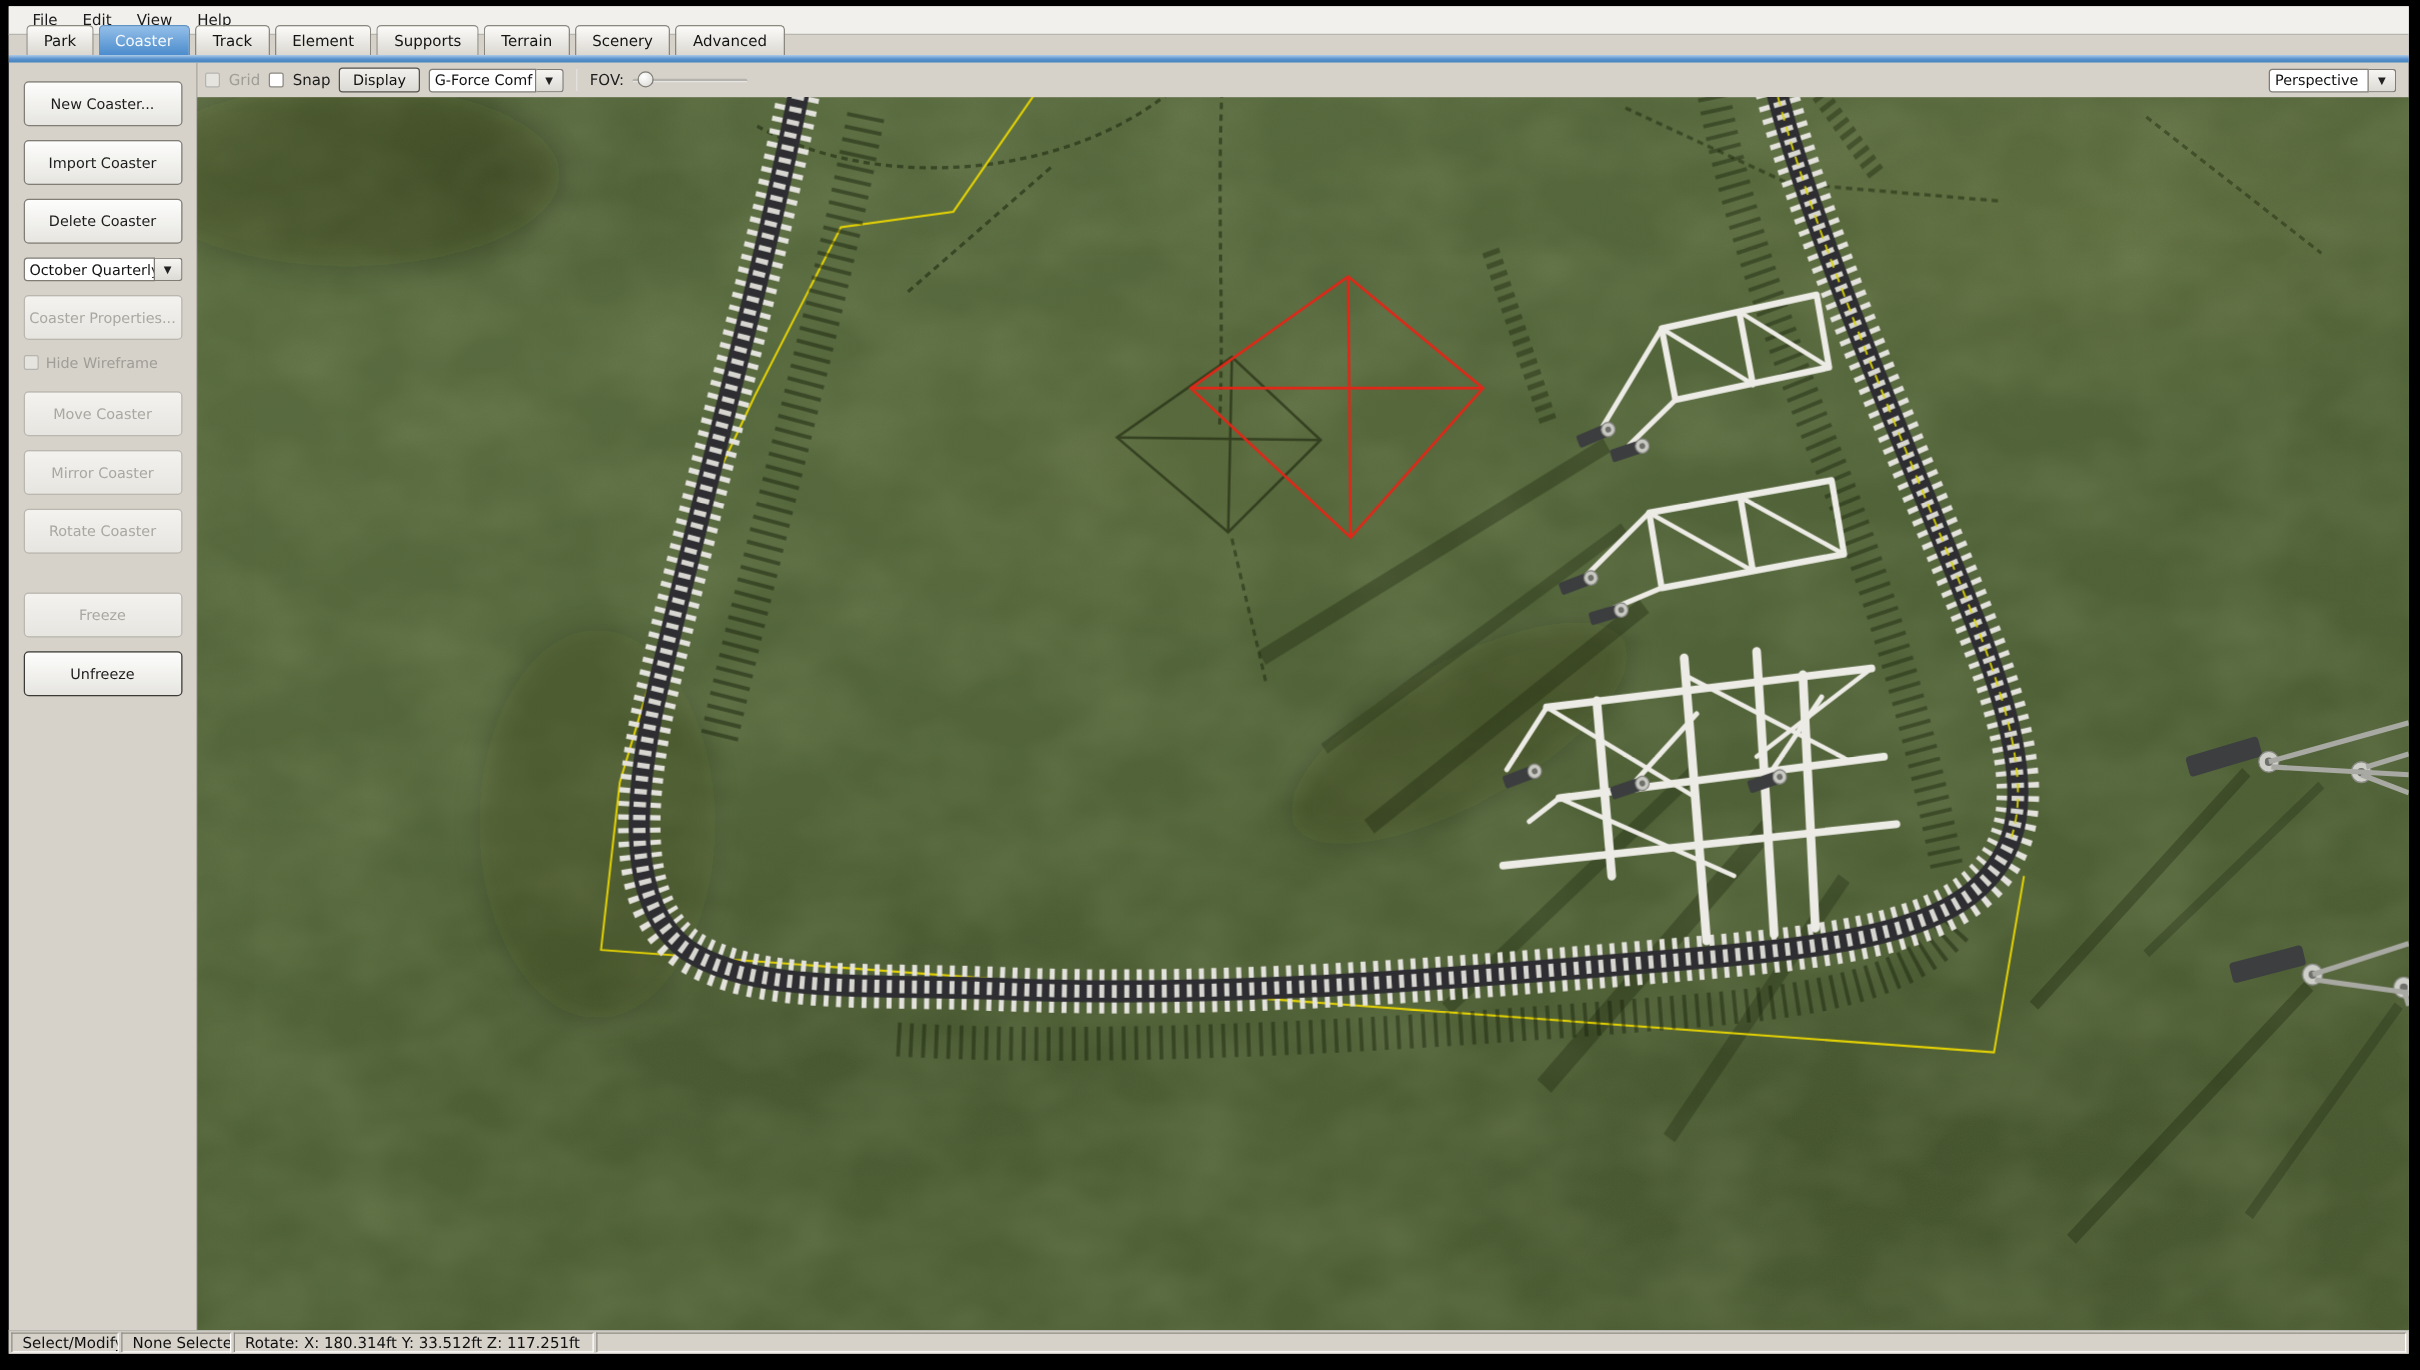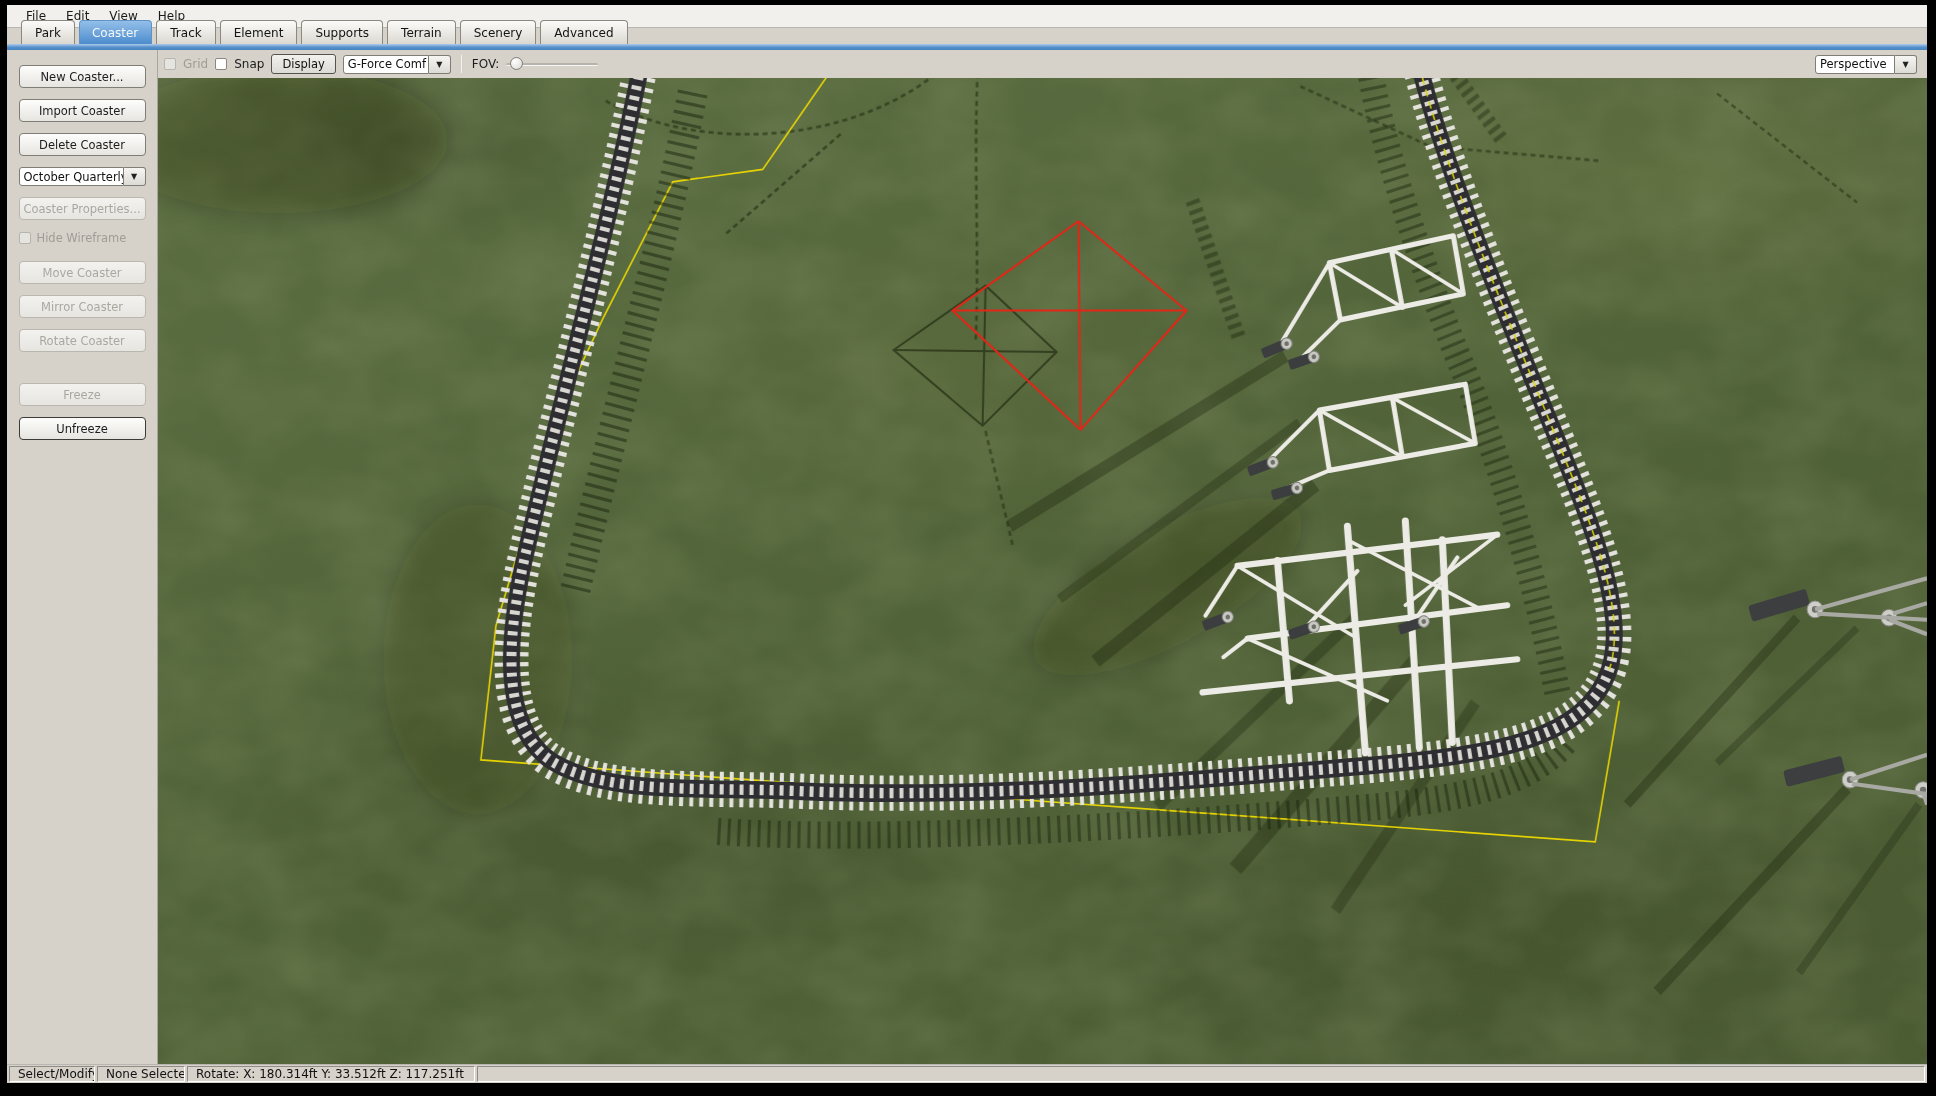--- a/index.html
+++ b/index.html
@@ -25,21 +25,21 @@
   .tab { height:24px; padding:0 13px; display:flex; align-items:center; font-size:12px; color:#141414;
          border:1px solid #8a887f; border-bottom:none; border-radius:4px 4px 0 0;
          background:linear-gradient(#fcfbf9,#dbd8d1); }
   .tab.selected { background:linear-gradient(#93bfe9,#4c8ccd); color:#f4f7fa; border-color:#5f93c6;padding-left:12px; }
   .tabstrip { height:6px; background:linear-gradient(#aecbe8,#5590cc 55%,#4784bf); flex:0 0 auto; }
 
   .main { flex:1; display:flex; min-height:0; }
 
   
   .sidebar { width:150px; flex:0 0 auto; padding-top:15px; display:flex; flex-direction:column; align-items:center; }
-  .sbtn { width:127px; height:23px; margin-bottom:11px; font-size:11.5px; color:#1c1c1c;
+  .sbtn { width:127px; height:36px; margin-bottom:11px; font-size:11.5px; color:#1c1c1c;
           border:1px solid #7f7d76; border-radius:4px; background:linear-gradient(#fdfdfc,#e6e5e0);
           display:flex; align-items:center; justify-content:center; white-space:nowrap; }
   .sbtn.disabled { color:#a9a8a0; border-color:#b9b7b0; background:linear-gradient(#f3f2ef,#e6e5e0);text-align:center; }
   .sbtn.strong { border-color:#3d3b37; }
   .combo { width:127px; height:19px; margin-bottom:11px; display:flex; }
   .combo-field { flex:1; background:#fff; border:1px solid #7f7d76; border-radius:3px 0 0 3px; font-size:11.5px;
                  color:#111; display:flex; align-items:center; padding:0 4px; overflow:hidden; white-space:nowrap; }
   .combo-arrow { width:22px; border:1px solid #7f7d76; border-left:none; border-radius:0 3px 3px 0;
                  background:linear-gradient(#f6f5f2,#dddbd5); display:flex; align-items:center; justify-content:center;
                  font-size:8px; color:#222; }

